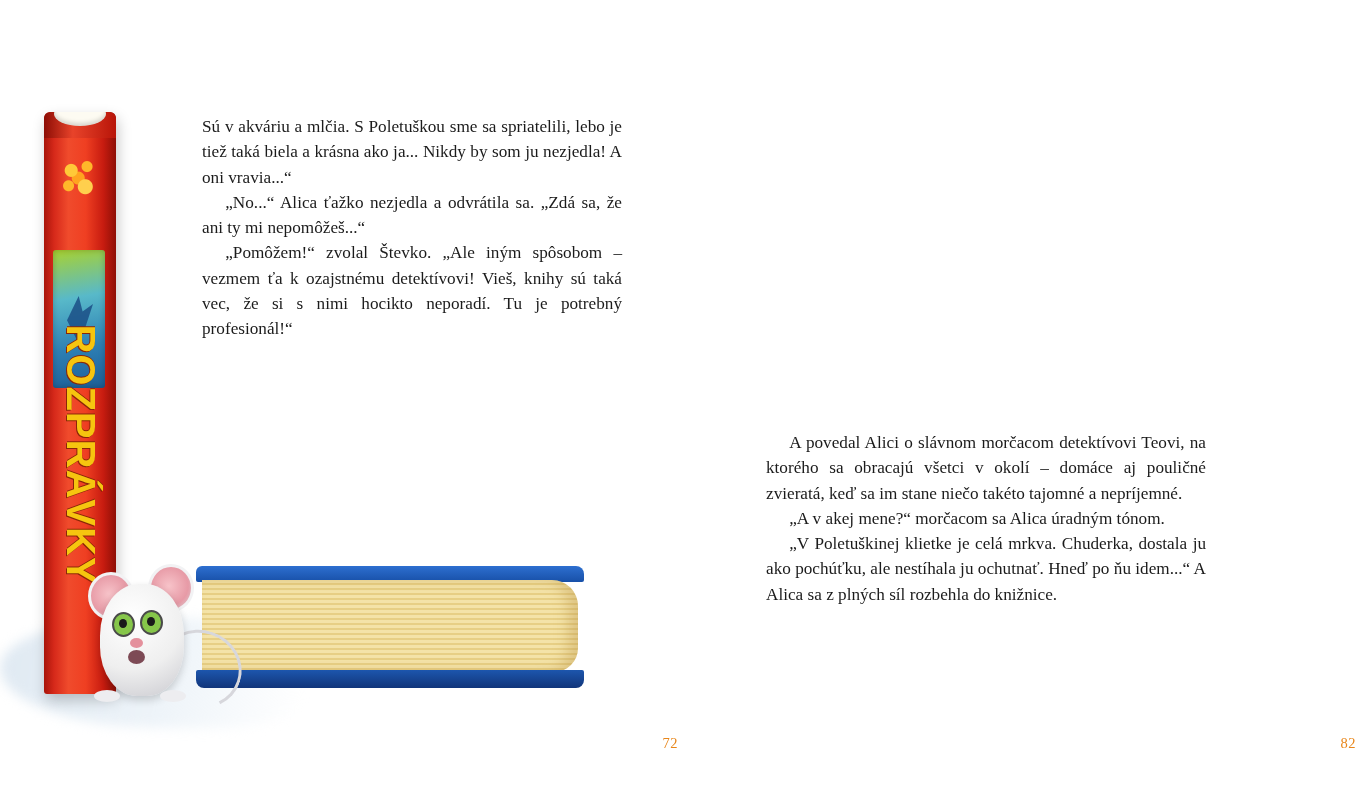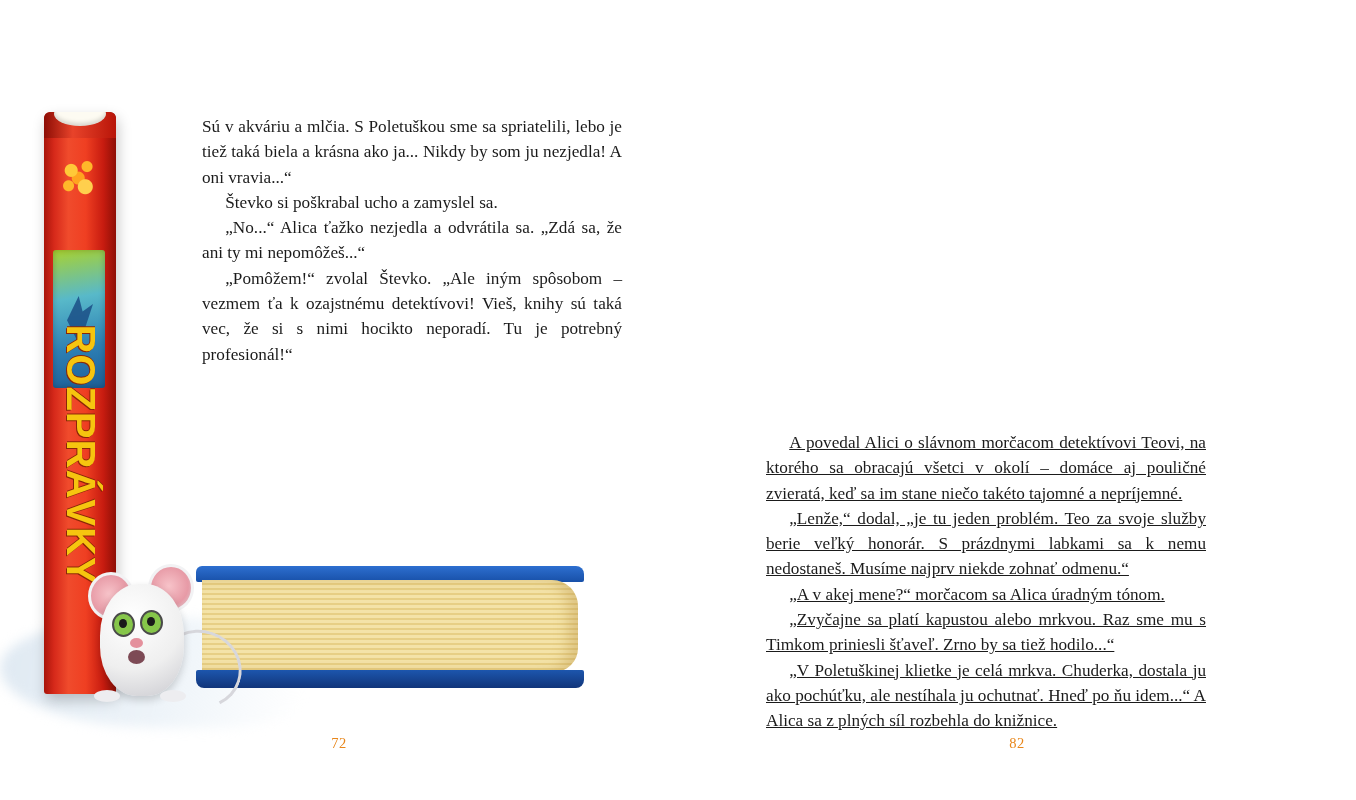--- a/index.html
+++ b/index.html
@@ -48,28 +48,27 @@
   #left-text {
     left: 202px;
     top: 78px;
     width: 420px;
     margin-top: 36px;
   }
   #right-text {
     left: 88px;
     top: 430px;
     width: 440px;
-    text-decoration: underline;
   }
 
   .folio {
     position: absolute;
     bottom: 48px;
     width: 100%;
-    text-align: center;
+    text-align: right;
     font-size: 14.5px;
     color: #e8861a;
     letter-spacing: .5px;
   }
 
   
   .floor-shadow {
     position: absolute;
     left: 0;
     bottom: 72px;
@@ -264,34 +263,31 @@
       <div class="eye l"></div>
       <div class="eye r"></div>
       <div class="nose"></div>
       <div class="mouth"></div>
       <div class="foot l"></div>
       <div class="foot r"></div>
     </div>
 
     <div class="text-block" id="left-text">
       <p>Sú v akváriu a mlčia. S Poletuškou sme sa spriatelili, lebo je tiež taká biela a krásna ako ja... Nikdy by som ju nezjedla! A oni vravia...“</p>
-      <p class="ind">Števko si poškrabal ucho a zamyslel sa.</p>
       <p class="ind">„No...“ Alica ťažko nezjedla a odvrátila sa. „Zdá sa, že ani ty mi nepomôžeš...“</p>
       <p class="ind">„Pomôžem!“ zvolal Števko. „Ale iným spôsobom – vezmem ťa k ozajstnému detektívovi! Vieš, knihy sú taká vec, že si s nimi hocikto neporadí. Tu je potrebný profesionál!“</p>
     </div>
 
     <div class="folio">72</div>
   </div>
 
   <div class="page page-right">
 
     <div class="text-block" id="right-text">
       <p class="ind">A povedal Alici o slávnom morčacom detektívovi Teovi, na ktorého sa obracajú všetci v okolí – domáce aj pouličné zvieratá, keď sa im stane niečo takéto tajomné a nepríjemné.</p>
-      <p class="ind">„Lenže,“ dodal, „je tu jeden problém. Teo za svoje služby berie veľký honorár. S prázdnymi labkami sa k nemu nedostaneš. Musíme najprv niekde zohnať odmenu.“</p>
       <p class="ind">„A v akej mene?“ morčacom sa Alica úradným tónom.</p>
-      <p class="ind">„Zvyčajne sa platí kapustou alebo mrkvou. Raz sme mu s Timkom priniesli šťaveľ. Zrno by sa tiež hodilo...“</p>
       <p class="ind">„V Poletuškinej klietke je celá mrkva. Chuderka, dostala ju ako pochúťku, ale nestíhala ju ochutnať. Hneď po ňu idem...“ A Alica sa z plných síl rozbehla do knižnice.</p>
     </div>
 
     <div class="folio">82</div>
   </div>
 
 </div>
 
 </body></html>

